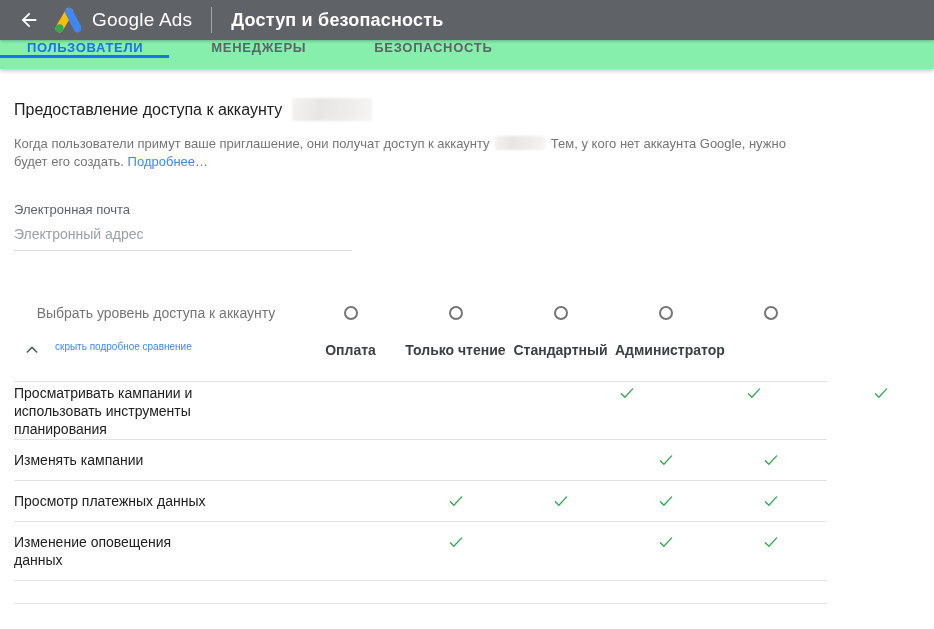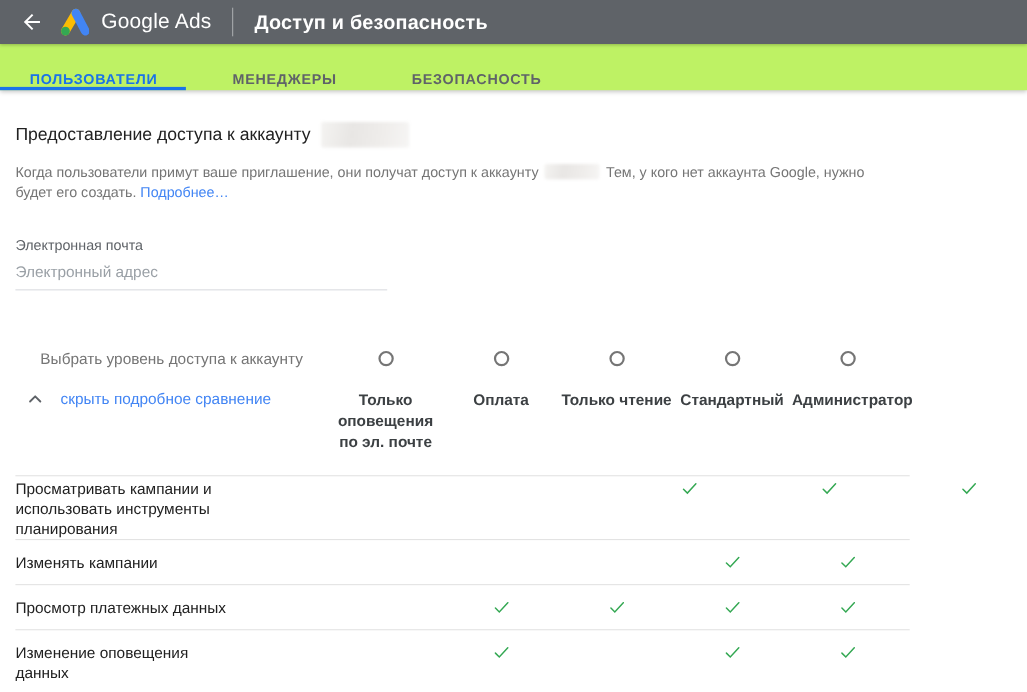--- a/index.html
+++ b/index.html
@@ -11,21 +11,21 @@
     padding: 0 0 0 14px; position: relative; z-index: 3; box-shadow: 0 1px 3px rgba(0,0,0,0.25); }
   .back-btn { width: 30px; height: 30px; display: flex; align-items: center; justify-content: center;
     cursor: pointer; margin-right: 6px; }
   .logo-wrap { width: 32px; height: 32px; display: flex; align-items: center; justify-content: center;
     margin-right: 10px; }
   .brand { color: #fff; font-size: 19px; font-weight: 500; letter-spacing: 0.2px; }
   .vdiv { width: 1px; height: 26px; background: rgba(255,255,255,0.45); margin: 0 19px 0 19px; }
   .htitle { color: #fff; font-size: 18px; font-weight: 600; letter-spacing: 0.2px; }
 
   
-  .tab-bar { height: 42px; background: #bef264; display: flex; align-items: flex-end; column-gap: 16px;
+  .tab-bar { height: 29px; background: #86efac; display: flex; align-items: flex-start; column-gap: 16px;
     position: relative; z-index: 2; box-shadow: 0 2px 4px rgba(0,0,0,0.22); }
   .tab { display: flex; align-items: center; padding: 0 26px; font-size: 13px; font-weight: 600;
     letter-spacing: 0.7px; color: #5f6368; cursor: pointer; border-bottom: 3px solid transparent; }
   .tab:first-child { padding-left: 27px; }
   .tab.active { color: #1a73e8; border-bottom-color: #1a73e8; }
 
   
   .content { padding: 0 0 0 14px; }
   .page-title { margin-top: 29px; font-size: 16px; font-weight: 400; color: #212121;
     display: flex; align-items: center; gap: 10px; }
@@ -45,21 +45,21 @@
 
   
   .grid-row { display: grid; grid-template-columns: 284px repeat(5, 105px); width: 813px; }
   .selector-row { margin-top: 45px; align-items: center; min-height: 34px; text-align: center; }
   .prompt { font-size: 14px; color: #757575; }
   .cell.center { display: flex; justify-content: center; align-items: center; }
   .radio { width: 14px; height: 14px; border: 2px solid #757575; border-radius: 50%;
     display: inline-block; cursor: pointer; background: #fff; }
   .labels-row { margin-top: 11px; align-items: start; }
   .link-cell { display: flex; align-items: flex-start; gap: 15px; padding-left: 10px; cursor: pointer; }
-  .link-cell a { font-size: 14px; }
+  .link-cell a { font-size: 10px; }
   .chevron { margin-top: 1px; }
   .level-label { text-align: center; font-size: 14px; font-weight: 600; color: #3c4043;
     line-height: 19px; padding: 0 2px; }
 
   
   .perm-table { margin-top: 21px; width: 813px; border-top: 1px solid #e3e3e3; }
   .perm-row { display: grid; grid-template-columns: 284px repeat(5, 105px);
     border-bottom: 1px solid #e3e3e3; padding: 11px 0; align-items: start; }
   .perm-row.first { padding: 2px 0 1px; gap: 22px; }
   .perm-label { font-size: 14px; line-height: 18px; color: #212121; max-width: 208px; }
@@ -129,21 +129,20 @@
       </div>
     </div>
 
   <div class="grid-row labels-row">
     <div class="cell link-cell">
       <svg class="chevron" width="16" height="16" viewBox="0 0 24 24">
         <path d="M5 15l7-7 7 7" fill="none" stroke="#5f6368" stroke-width="2.6" stroke-linecap="round" stroke-linejoin="round"></path>
       </svg>
       <a class="link">скрыть подробное сравнение</a>
     </div>
-  <div class="cell level-label">Только оповещения по эл. почте</div>
       <div class="cell level-label">Оплата</div>
       <div class="cell level-label">Только чтение</div>
       <div class="cell level-label">Стандартный</div>
       <div class="cell level-label">Администратор</div>
     </div>
 
   <section class="perm-table">
       <div class="perm-row first">
         <div class="perm-label">Просматривать кампании и использовать инструменты планирования</div>
         <div class="cell check-cell"></div>

